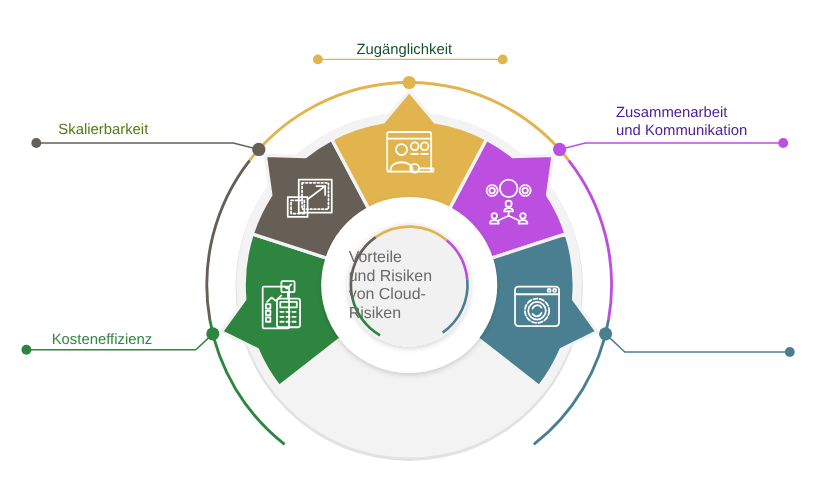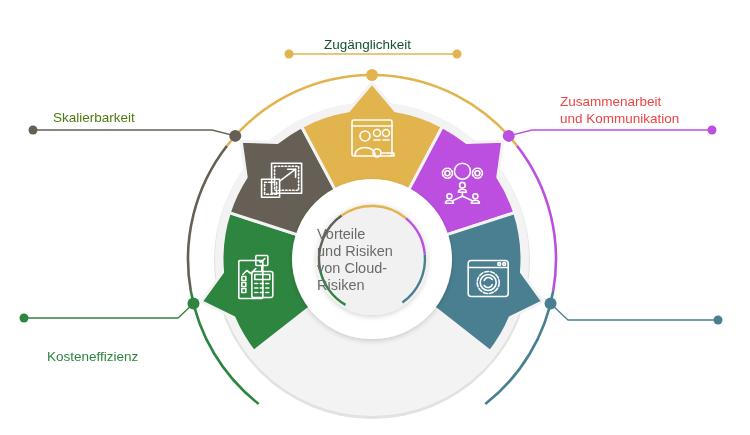--- a/index.html
+++ b/index.html
@@ -128,30 +128,30 @@
         <circle cx="11" cy="-15.5" r="1.4"></circle>
         <circle cx="16" cy="-15.5" r="1.4"></circle>
         <circle cx="0" cy="3" r="11" stroke-dasharray="4 2"></circle>
         <circle cx="0" cy="3" r="8"></circle>
         <path d="M-4,1 A4.5,4.5 0 0 1 4,0"></path>
         <path d="M4,5 A4.5,4.5 0 0 1 -4,6"></path>
       </g>
     </g>
 </svg>
 
-<div class="label" id="label-kosteneffizienz" style="left: 47px; top: 300px; color: rgb(46, 133, 64); margin-top: 48px;">
+<div class="label" id="label-kosteneffizienz" style="left: 47px; top: 300px; color: rgb(46, 133, 64);">
   <span>Kosteneffizienz</span>
 </div>
 <div class="label" id="label-skalierbarkeit" style="left: 53px; top: 109px; color: #4d7c0f;">
   <span>Skalierbarkeit</span>
 </div>
 <div class="label" id="label-zugaenglichkeit" style="left: 324px; top: 36px; color: #14532d;">
   <span>Zugänglichkeit</span>
 </div>
-<div class="label" id="label-zusammenarbeit" style="left: 560px; top: 93px; color: #ef4444;">
+<div class="label" id="label-zusammenarbeit" style="left: 560px; top: 93px; color: #4c1d95;">
   <span style="display:block">Zusammenarbeit</span>
   <span style="display:block">und Kommunikation</span>
 </div>
 <div class="label" id="label-software-updates" style="left: 584px; top: 285px; color: rgb(74, 127, 145);">
 </div>
 
 <div class="center-title">
   <span>Vorteile</span>
   <span>und Risiken</span>
   <span>von Cloud-</span>

